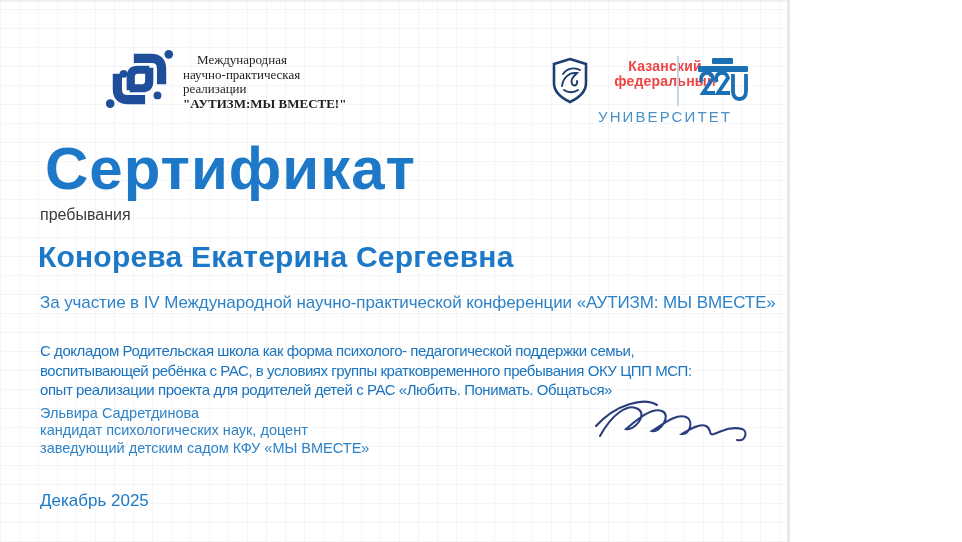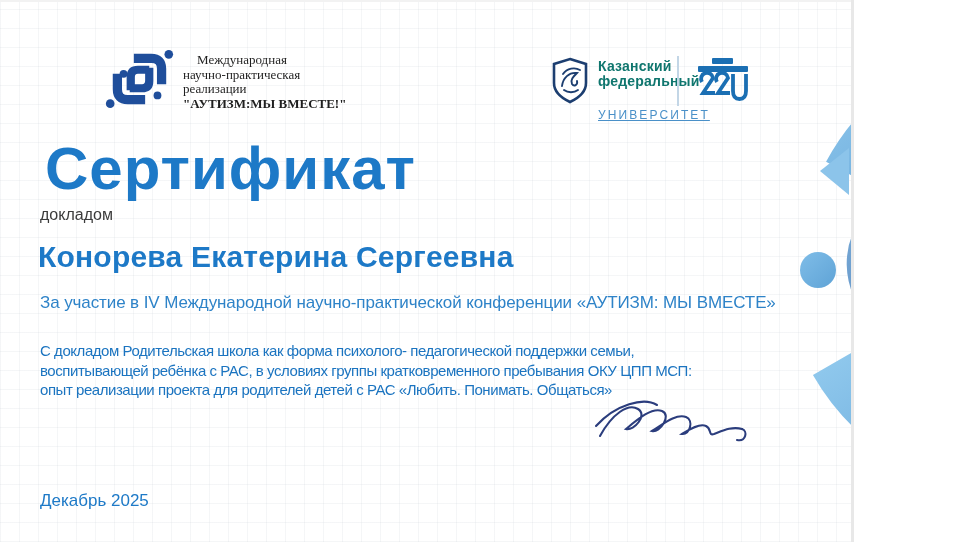--- a/index.html
+++ b/index.html
@@ -1,17 +1,17 @@
 <!DOCTYPE html>
 <html><head>
 <meta charset="utf-8">
 <style>
   html,body{margin:0;padding:0;background:#ffffff;}
   .page{
-    position:relative;width:854px;height:542px;background:#ffffff;overflow:hidden;
+    position:relative;width:790px;height:542px;background:#ffffff;overflow:hidden;
     font-family:"Liberation Sans", sans-serif;
   }
   
   .page::before{
     content:"";position:absolute;inset:0;pointer-events:none;
     background-image:
       repeating-linear-gradient(0deg, rgba(190,198,206,0.16) 0 1px, transparent 1px 19px),
       repeating-linear-gradient(90deg, rgba(190,198,206,0.16) 0 1px, transparent 1px 19px);
   }
   .abs{position:absolute;}
@@ -21,22 +21,22 @@
   
   .conf-logo{left:103px;top:42px;}
   .conf-text{left:183px;top:53px;color:#1f1f1f;font-family:"Liberation Serif", serif;
              font-size:13px;line-height:14.6px;}
   .conf-text .l1{padding-left:14px;}
   .conf-text .l4{font-weight:700;}
 
   
   .kfu-shield{left:550px;top:57px;}
   .kfu-text{left:598px;top:59px;}
-  .kfu-text .b{color:#0f766e;font-weight:700;font-size:14px;line-height:14.5px;letter-spacing:0.2px;}
-  .kfu-text .u{color:#4a90c8;font-size:12px;letter-spacing:2.1px;margin-top:20px;text-decoration:underline;}
+  .kfu-text .b{color:#ef4444;font-weight:700;font-size:14px;line-height:14.5px;letter-spacing:0.2px;text-align:center;}
+  .kfu-text .u{color:#4a90c8;font-size:15px;letter-spacing:2.1px;margin-top:20px;}
   .logo-divider{left:677px;top:56px;width:2px;height:50px;background:#c3d6e6;}
   .column-logo{left:696px;top:55px;}
 
   
   .title{left:45px;top:134px;font-size:60px;font-weight:700;letter-spacing:1px;color:#1d79c7;}
   .presented{left:40px;top:206px;font-size:16px;color:#3b3b3b;}
   .name{left:38px;top:240px;font-size:30px;font-weight:700;color:#1d79c7;letter-spacing:0.2px;}
   .participation{left:40px;top:293px;font-size:17px;color:#2e83c8;letter-spacing:-0.1px;white-space:nowrap;}
   .report{left:40px;top:341px;color:#1b74c0;font-weight:400;font-size:15px;
           line-height:19.5px;letter-spacing:-0.45px;}
@@ -126,32 +126,37 @@
     </g>
     <g stroke="#1b6fb3" stroke-width="3.8" fill="none">
       <path d="M 6 27 A 6 6 0 1 1 17 23 L 7 38 H 19"></path>
       <path d="M 21 27 A 6 6 0 1 1 32 23 L 22 38 H 34"></path>
       <path d="M 37 19 V 36 Q 37 44 43.5 44 Q 50 44 50 36 V 19"></path>
     </g>
   </svg>
 
   <div class="abs title content">Сертификат</div>
 
-  <div class="abs presented content">докладом</div>
+  <div class="abs presented content">пребывания</div>
 
   <div class="abs name content">Конорева Екатерина Сергеевна</div>
 
   <div class="abs participation content">За участие в IV Международной научно-практической конференции «АУТИЗМ: МЫ ВМЕСТЕ»</div>
 
   <div class="abs report content">
     <div>С докладом Родительская школа как форма психолого- педагогической поддержки семьи,</div>
     <div>воспитывающей ребёнка с РАС, в условиях группы кратковременного пребывания ОКУ ЦПП МСП:</div>
     <div>опыт реализации проекта для родителей детей с РАС «Любить. Понимать. Общаться»</div>
   </div>
 
+  <div class="abs presenter content">
+    <div>Эльвира Садретдинова</div>
+    <div>кандидат психологических наук, доцент</div>
+    <div>заведующий детским садом КФУ «МЫ ВМЕСТЕ»</div>
+  </div>
 
   <svg class="abs signature content" width="160" height="60" viewBox="0 0 160 60">
     <g stroke="#2b3d7d" stroke-width="2.1" fill="none" stroke-linecap="round">
       <path d="M 6 42 C 18 20 34 9 44 15 C 54 21 40 37 32 35 C 44 25 58 13 68 17
                C 78 21 66 39 58 37 C 68 31 82 19 92 23 C 100 26 96 41 88 40
                C 96 35 106 29 112 32 C 118 35 114 42 120 40 C 128 37 138 32 148 35"></path>
       <path d="M 2 32 C 22 10 50 3 63 11"></path>
       <path d="M 148 35 C 154 37 152 48 143 46"></path>
     </g>
   </svg>

